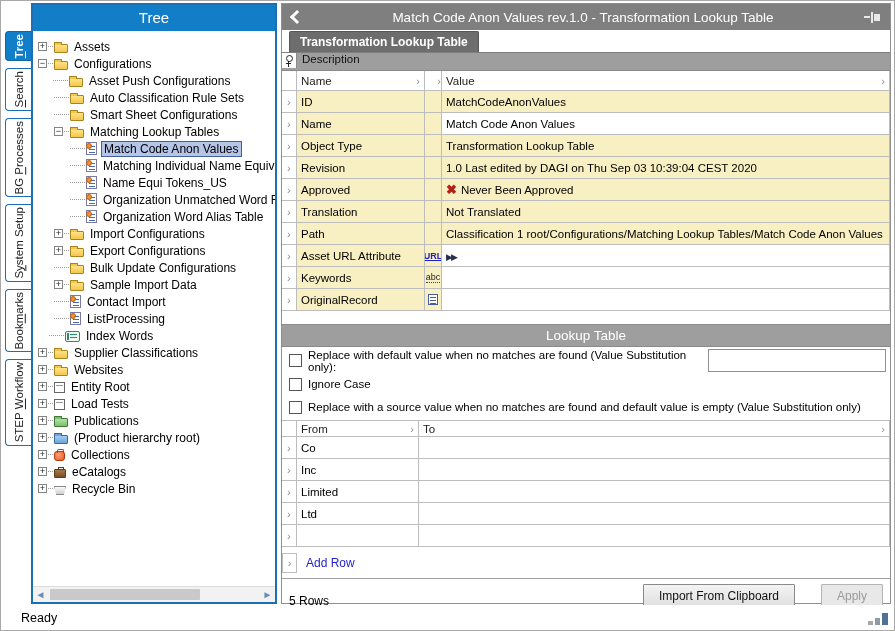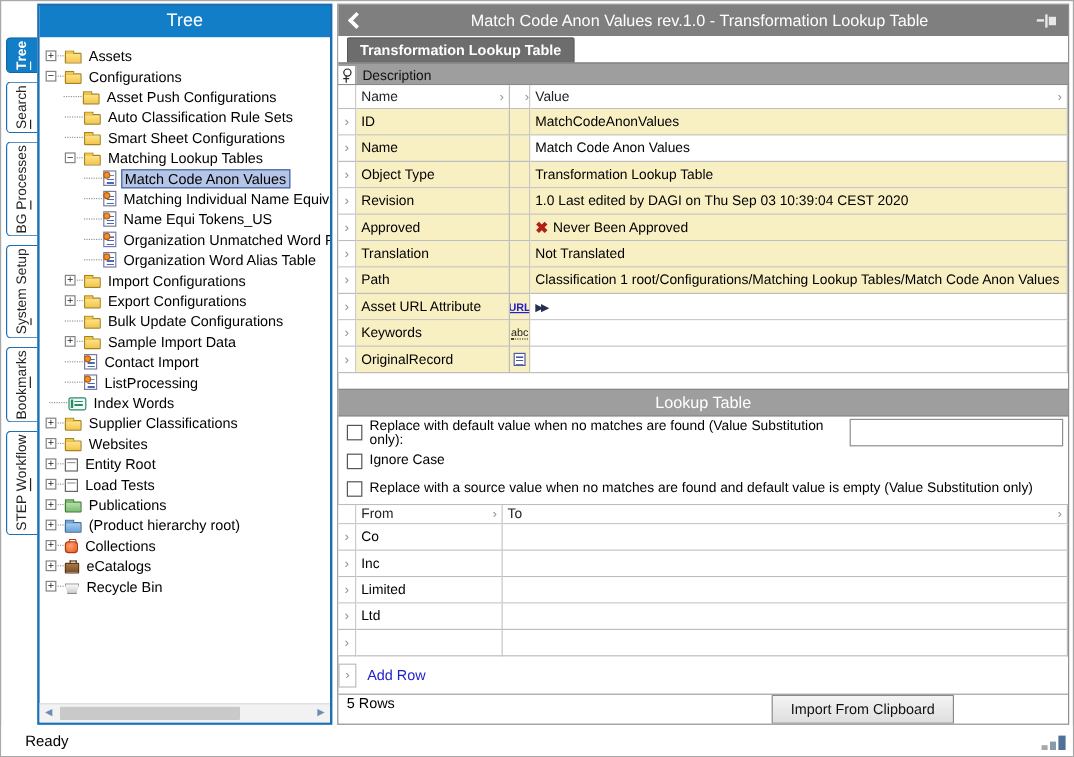--- a/index.html
+++ b/index.html
@@ -62,21 +62,21 @@
   .main-title-text{flex:1;text-align:center;font-size:13.5px;}
   .pin-icon{display:flex;align-items:center;margin-right:10px;flex:none;}
   .pin-stem{width:6px;height:2px;background:#e8e8e8;}
   .pin-flange{width:2px;height:11px;background:#e8e8e8;margin-left:1px;}
   .pin-body{width:6px;height:7px;background:#e8e8e8;margin-left:1px;}
 
   .main-tabs{height:22px;background:#fff;display:flex;align-items:flex-end;}
   .mtab{margin-left:7px;background:#6d6d6d;color:#fff;font-weight:bold;font-size:12px;padding:3px 10px 3px 10px;
         border:1px solid #565656;border-bottom:none;border-radius:2px 2px 0 0;}
 
-  .desc-header{height:17px;background:#9e9e9e;display:flex;align-items:flex-end;border-top:1px solid #7f7f7f;border-bottom:1px solid #8a8a8a;}
+  .desc-header{height:17px;background:#9e9e9e;display:flex;align-items:flex-start;border-top:1px solid #7f7f7f;border-bottom:1px solid #8a8a8a;}
   .pinbox{width:14px;height:15px;background:#fff;border-right:1px solid #8a8a8a;position:relative;flex:none;}
   .pin-glyph{position:absolute;left:4px;top:2px;width:5px;height:5px;border:1px solid #222;border-radius:50%;}
   .pin-glyph::before{content:"";position:absolute;left:1px;top:5px;width:1px;height:6px;background:#222;}
   .pin-glyph::after{content:"";position:absolute;left:-1px;top:7px;width:5px;height:1px;background:#222;}
   .desc-header-label{margin-left:5px;font-size:11.5px;color:#111;}
 
   .dgrid{display:grid;grid-template-columns:15px 128px 17px 1fr;}
   .cell{box-sizing:border-box;border-right:1px solid #bdbdbd;border-bottom:1px solid #bdbdbd;
         display:flex;align-items:center;padding:0 4px;height:22px;font-size:11.5px;overflow:hidden;white-space:nowrap;}
   .cell.hdr{height:20px;background:#fff;color:#222;}
@@ -100,21 +100,21 @@
   .check-input{margin-left:auto;width:182px;height:23px;box-sizing:border-box;border:1px solid #8f8f8f;background:#fff;font:inherit;padding:0 4px;}
 
   .lgrid{display:grid;grid-template-columns:15px 122px 1fr;border-top:1px solid #bdbdbd;}
   .lgrid .cell.hdr{height:16px;justify-content:center;}
 
   .add-row{display:flex;align-items:center;margin-top:6px;}
   .addrow-handle{width:15px;height:20px;box-sizing:border-box;border:1px solid #bdbdbd;color:#8f8f8f;font-size:11px;
                  display:flex;align-items:center;justify-content:center;flex:none;}
   .addrow-link{margin-left:9px;color:#2222cc;font-size:12px;cursor:pointer;}
 
-  .lookup-footer{margin-top:5px;border-top:1px solid #a0a0a0;height:29px;display:flex;align-items:flex-start;padding:0 7px;}
+  .lookup-footer{margin-top:5px;border-top:1px solid #a0a0a0;height:29px;display:flex;align-items:flex-end;padding:0 7px;}
   .rowcount{font-size:12px;}
   .fspacer{flex:1;}
   .btn{font-family:inherit;font-size:12px;padding:4px 15px;background:linear-gradient(#f4f4f4,#dedede);
        border:1px solid #8a8a8a;border-radius:1px;color:#111;}
   .btn.disabled{color:#9a9a9a;border-color:#b5b5b5;background:#e8e8e8;}
   .btn + .btn{margin-left:26px;margin-top:43px;}
 
   
   .statusbar{position:absolute;left:0;right:0;bottom:0;height:25px;background:#fff;display:flex;align-items:center;}
   .status-text{margin-left:20px;font-size:12.5px;}
@@ -236,21 +236,21 @@
         <div class="trow" style="padding-left: 21px;">
           <span class="tdots w15"></span>
           <span class="icon icon-doc"></span>
           <span class="tlabel">Contact Import</span>
         </div>
         <div class="trow" style="padding-left: 21px;">
           <span class="tdots w15"></span>
           <span class="icon icon-doc"></span>
           <span class="tlabel">ListProcessing</span>
         </div>
-        <div class="trow" style="padding-left: 8px;">
+        <div class="trow" style="padding-left: 16px;">
           <span class="tdots w15"></span>
           <span class="icon icon-index-words"></span>
           <span class="tlabel">Index Words</span>
         </div>
         <div class="trow" style="padding-left: 5px;">
           <span class="expander">+</span>
           <span class="tdots w6"></span>
           <span class="icon icon-folder-yellow"></span>
           <span class="tlabel">Supplier Classifications</span>
         </div>

